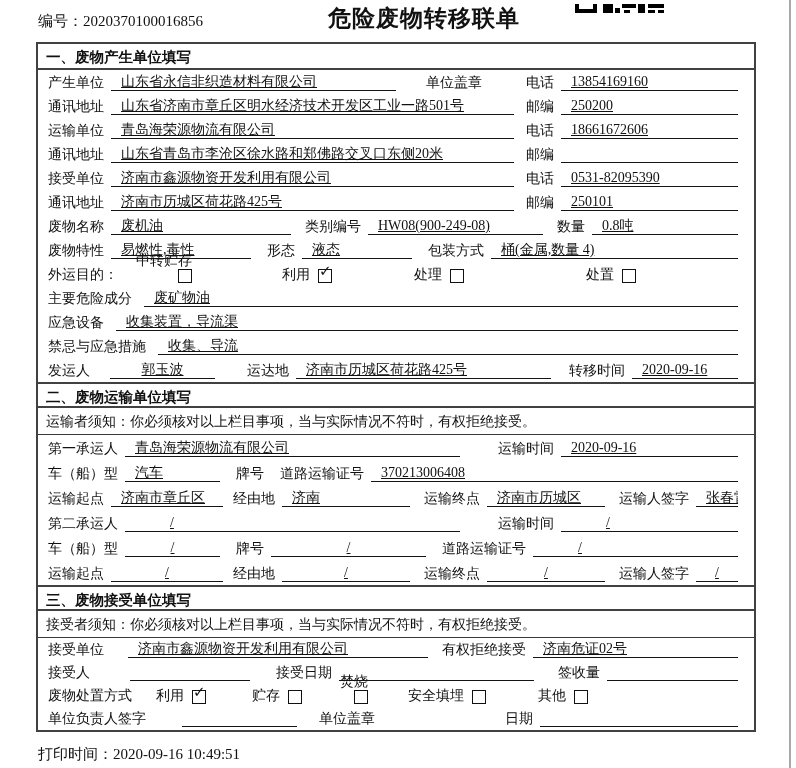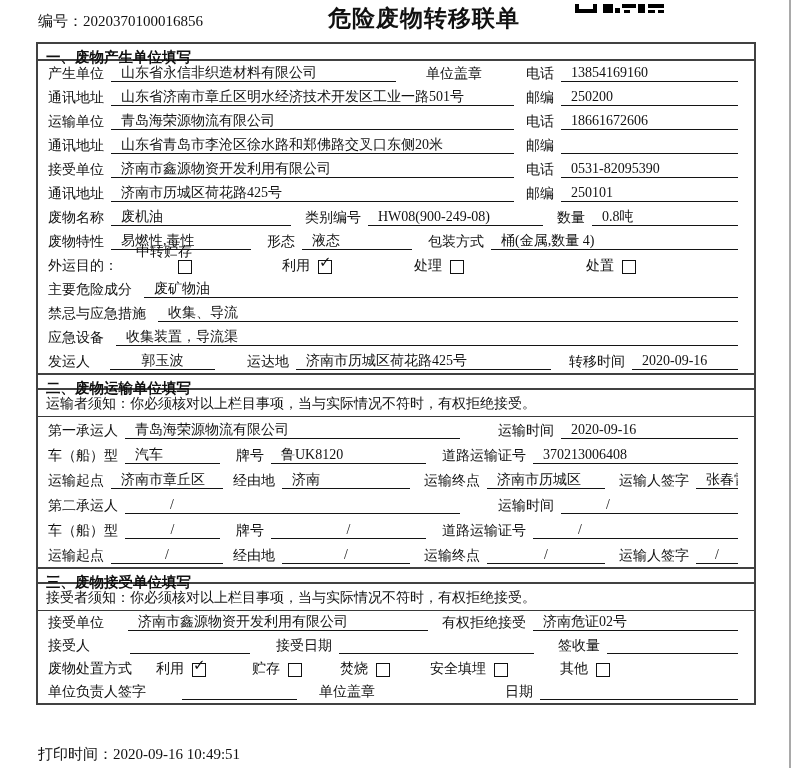--- a/index.html
+++ b/index.html
@@ -15,38 +15,38 @@
   }
   .qr-frag{position:absolute;top:0;left:575px;width:90px;height:10px;}
   .scan-edge{position:absolute;top:0;left:789px;width:2px;height:768px;background:#a9a9a9;}
 
   .form-table{
     position:absolute;top:42px;left:36px;width:720px;box-sizing:border-box;
     border:2px solid #414141;background:#fff;
   }
   .sec-head{
     font-family:"Liberation Sans","DejaVu Sans",sans-serif;font-weight:bold;
-    font-size:14.5px;line-height:20px;padding:3px 8px 2px 8px;height:17px;
+    font-size:14.5px;line-height:20px;padding:3px 8px 2px 8px;height:26px;
     box-sizing:border-box;border-bottom:2px solid #414141;
   }
   .sec-head.mid{border-top:2px solid #414141;}
   .notice{
     font-size:14px;line-height:21px;padding:3px 24px 2px 8px;height:27px;
     box-sizing:border-box;border-bottom:1px solid #3a3a3a;white-space:nowrap;
   }
   .row{
     display:flex;align-items:flex-end;padding:0 16px 3px 10px;height:24px;
     box-sizing:border-box;font-size:14px;line-height:17px;white-space:nowrap;
   }
   .s2row{height:25px;}
   .s3row{height:23px;}
   .lbl{white-space:nowrap;flex-shrink:0;}
   .val{
     display:inline-block;border-bottom:1px solid #141414;margin-left:7px;
-    padding:0 4px 0 10px;box-sizing:border-box;overflow:hidden;white-space:nowrap;
+    padding:0 4px 0 10px;box-sizing:border-box;overflow:hidden;white-space:nowrap;text-decoration:underline;
   }
   .grow{flex:1;min-width:10px;}
   .tc{text-align:center;padding-left:4px;}
   .ps{padding-left:45px;}
   .lpart{flex:1;display:flex;align-items:flex-end;min-width:0;}
   .rcol{width:212px;flex-shrink:0;display:flex;align-items:flex-end;justify-content:space-between;}
   .cb{
     width:12px;height:12px;border:1px solid #111;display:inline-block;
     position:relative;margin-left:8px;flex-shrink:0;background:#fff;
   }
@@ -197,27 +197,27 @@
         </span>
     </span>
   </div>
 
   <div class="row">
     <span class="lbl">主要危险成分</span>
     <span class="val grow" style="margin-left:12px;">废矿物油</span>
   </div>
 
   <div class="row">
+    <span class="lbl">应急设备</span>
+    <span class="val grow" style="margin-left:12px;">收集装置，导流渠</span>
+  </div>
+
+  <div class="row">
     <span class="lbl">禁忌与应急措施</span>
     <span class="val grow" style="margin-left:12px;">收集、导流</span>
-  </div>
-
-  <div class="row">
-    <span class="lbl">应急设备</span>
-    <span class="val grow" style="margin-left:12px;">收集装置，导流渠</span>
   </div>
 
   <div class="row">
     <span class="lbl">发运人</span>
     <span class="val tc" style="width:105px;margin-left:20px;">郭玉波</span>
     <span class="lbl" style="margin-left:32px;">运达地</span>
     <span class="val" style="width:255px;">济南市历城区荷花路425号</span>
     <span class="lbl" style="margin-left:18px;">转移时间</span>
     <span class="val grow">2020-09-16</span>
   </div>
@@ -229,21 +229,20 @@
     <span class="lbl">第一承运人</span>
     <span class="val" style="width:335px;">青岛海荣源物流有限公司</span>
     <span class="lbl" style="margin-left:38px;">运输时间</span>
     <span class="val grow">2020-09-16</span>
   </div>
 
   <div class="row s2row">
     <span class="lbl">车（船）型</span>
     <span class="val" style="width:95px;">汽车</span>
     <span class="lbl" style="margin-left:16px;">牌号</span>
-    <span class="val" style="width:155px;">鲁UK8120</span>
     <span class="lbl" style="margin-left:16px;">道路运输证号</span>
     <span class="val grow">370213006408</span>
   </div>
 
   <div class="row s2row">
     <span class="lbl">运输起点</span>
     <span class="val" style="width:112px;">济南市章丘区</span>
     <span class="lbl" style="margin-left:10px;">经由地</span>
     <span class="val" style="width:128px;">济南</span>
     <span class="lbl" style="margin-left:14px;">运输终点</span>
@@ -305,21 +304,21 @@
       <span class="cb">
           <span class="mk">✓</span>
         </span>
     </span>
     <span class="opt" style="margin-left:46px;">
       <span class="lbl">贮存</span>
       <span class="cb">
           <span class="mk"></span>
         </span>
     </span>
-    <span class="opt" style="margin-left:38px;">
+    <span class="opt" style="margin-left:38px;flex-direction:column;">
       <span class="lbl">焚烧</span>
       <span class="cb">
           <span class="mk"></span>
         </span>
     </span>
     <span class="opt" style="margin-left:40px;">
       <span class="lbl">安全填埋</span>
       <span class="cb">
           <span class="mk"></span>
         </span>

